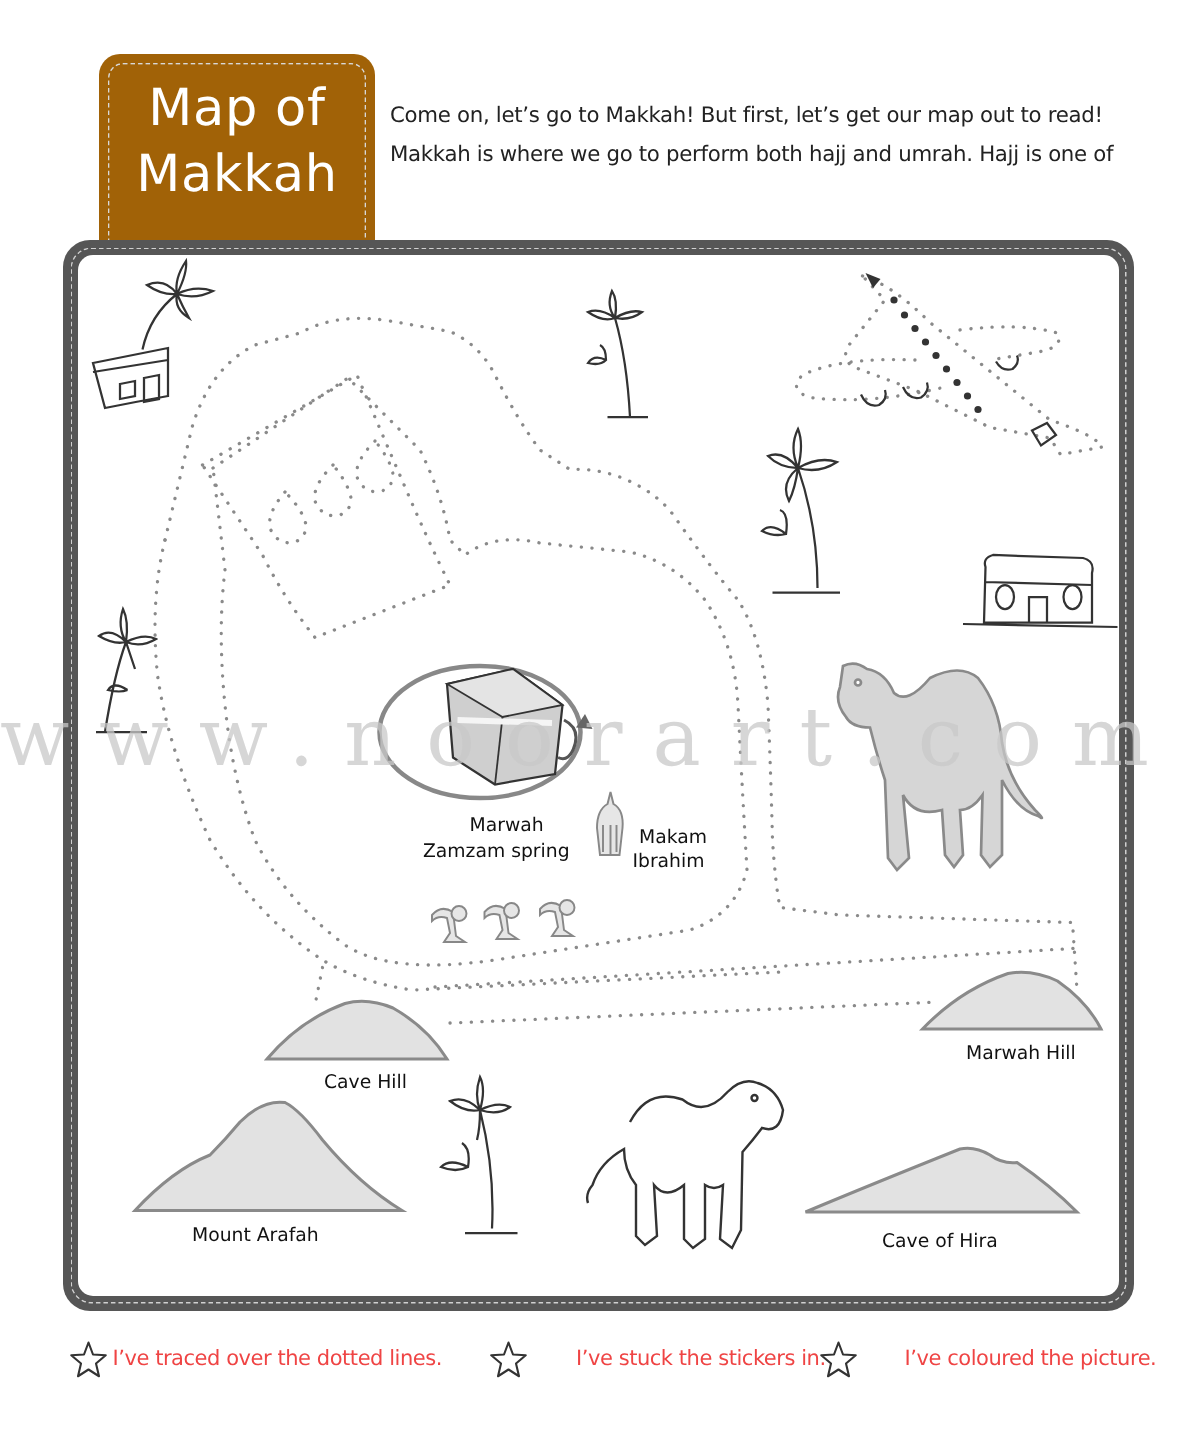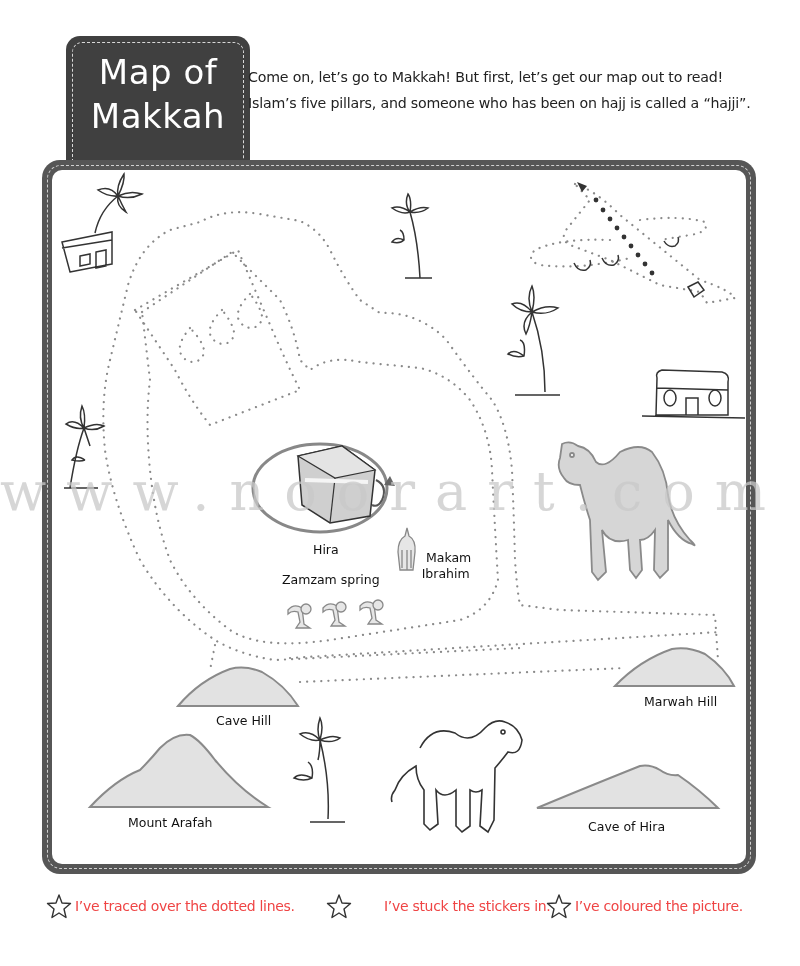--- a/index.html
+++ b/index.html
@@ -1,31 +1,31 @@
 <!DOCTYPE html>
 <html><head>
 <meta charset="utf-8">
 <style>
   html, body { margin:0; padding:0; background:#ffffff; }
   body { width:800px; height:966px; position:relative; overflow:hidden; font-family:"DejaVu Sans", sans-serif; color:#222; }
   .tab {
     position:absolute; left:66px; top:36px; width:184px; height:132px;
-    background:#404040; border-radius:14px 14px 0 0;
+    background:#a16207; border-radius:14px 14px 0 0;
   }
   .tab-inner {
     position:absolute; left:6px; top:6px; right:6px; bottom:0;
     border:1.5px dashed #d8d8d8; border-bottom:none; border-radius:10px 10px 0 0;
   }
   .tab-title {
     position:absolute; left:0; right:0; top:14px; text-align:center;
     color:#ffffff; font-family:"DejaVu Sans", sans-serif; font-size:34px; line-height:44px;
     letter-spacing:0.5px;
   }
   .intro {
-    position:absolute; left:248px; top:64px; width:540px;
+    position:absolute; left:260px; top:64px; width:540px;
     font-family:"DejaVu Sans", sans-serif; font-size:14.2px; line-height:26px; color:#222;
     letter-spacing:-0.2px;
   }
   .frame {
     position:absolute; left:42px; top:160px; width:714px; height:714px;
     background:#565656; border-radius:18px;
   }
   .frame-dash {
     position:absolute; left:5px; top:5px; right:5px; bottom:5px;
     border:1.5px dashed #d0d0d0; border-radius:14px;
@@ -56,21 +56,21 @@
 <div class="tab">
   <div class="tab-inner"></div>
   <div class="tab-title">
     <div>Map of</div>
     <div>Makkah</div>
   </div>
 </div>
 
 <div class="intro">
   <div>Come on, let’s go to Makkah! But first, let’s get our map out to read!</div>
-  <div>Islam’s five pillars, and someone who has been on hajj is called a “hajji”.</div>
+  <div>Makkah is where we go to perform both hajj and umrah. Hajj is one of</div>
 </div>
 
 <div class="frame">
   <div class="frame-dash"></div>
   <div class="frame-white"></div>
 </div>
 
 <svg class="map" width="800" height="966" viewBox="0 0 800 966">
   <g fill="none" stroke="#8a8a8a" stroke-width="2.2" stroke-linecap="round" stroke-dasharray="0.1 7">
 
@@ -166,45 +166,45 @@
     <path d="M70 488 Q76 450 84 428 M84 428 Q74 418 66 424 Q76 430 84 428 Q86 414 82 406 Q78 418 84 428 Q96 422 104 426 Q94 432 84 428 Q88 440 90 446 M85 460 Q76 454 72 460 Q80 462 85 460 M64 488 L98 488"></path>
 
     <path d="M328 819 Q330 780 320 740 M320 740 Q310 730 300 734 Q310 742 320 740 Q324 726 320 718 Q316 730 320 740 Q332 734 340 738 Q332 744 320 740 Q320 752 318 760 M312 778 Q300 772 294 778 Q304 782 312 778 Q314 766 308 762 M310 822 L345 822"></path>
 
     <path d="M657 378 Q655 372 662 370 L722 372 Q730 374 728 382 L728 415 L656 415 Z M656 388 L728 390 M686 398 L698 398 L698 415 L686 415 Z M642 416 L745 418"></path>
     <ellipse cx="670" cy="398" rx="6" ry="8"></ellipse>
       <ellipse cx="715" cy="398" rx="6" ry="8"></ellipse>
   </g>
 </svg>
 
-<div class="lbl" style="left:313px;top:542px;">Hira</div>
+<div class="lbl" style="left:313px;top:542px;">Marwah</div>
 <div class="lbl center" style="left:420px;top:526px;">
   <div style="margin-left:6px">Makam</div>
   <div>Ibrahim</div>
 </div>
-<div class="lbl" style="left:282px;top:572px;">Zamzam spring</div>
+<div class="lbl" style="left:282px;top:559px;">Zamzam spring</div>
 <div class="lbl" style="left:216px;top:713px;">Cave Hill</div>
 <div class="lbl" style="left:644px;top:694px;">Marwah Hill</div>
 <div class="lbl" style="left:128px;top:815px;">Mount Arafah</div>
 <div class="lbl" style="left:588px;top:819px;">Cave of Hira</div>
 
 <div class="watermark">www.noorart.com</div>
 
 <div class="checklist">
   <div class="check-item" style="left:0px;">
     <svg class="star" viewBox="0 0 26 26">
         <path d="M13 2 L16 10 L24.5 10.5 L18 16 L20 24.5 L13 20 L6 24.5 L8 16 L1.5 10.5 L10 10 Z" fill="none" stroke="#333" stroke-width="1.4" stroke-linejoin="round"></path>
       </svg>
     <span class="check-label">I’ve traced over the dotted lines.</span>
   </div>
   <div class="check-item" style="left:280px;gap:29px;">
     <svg class="star" viewBox="0 0 26 26">
         <path d="M13 2 L16 10 L24.5 10.5 L18 16 L20 24.5 L13 20 L6 24.5 L8 16 L1.5 10.5 L10 10 Z" fill="none" stroke="#333" stroke-width="1.4" stroke-linejoin="round"></path>
       </svg>
     <span class="check-label">I’ve stuck the stickers in.</span>
   </div>
-  <div class="check-item" style="left:500px;">
+  <div class="check-item" style="left:500px;gap:28px;">
     <svg class="star" viewBox="0 0 26 26">
         <path d="M13 2 L16 10 L24.5 10.5 L18 16 L20 24.5 L13 20 L6 24.5 L8 16 L1.5 10.5 L10 10 Z" fill="none" stroke="#333" stroke-width="1.4" stroke-linejoin="round"></path>
       </svg>
     <span class="check-label">I’ve coloured the picture.</span>
   </div>
 </div>
 
 </body></html>

